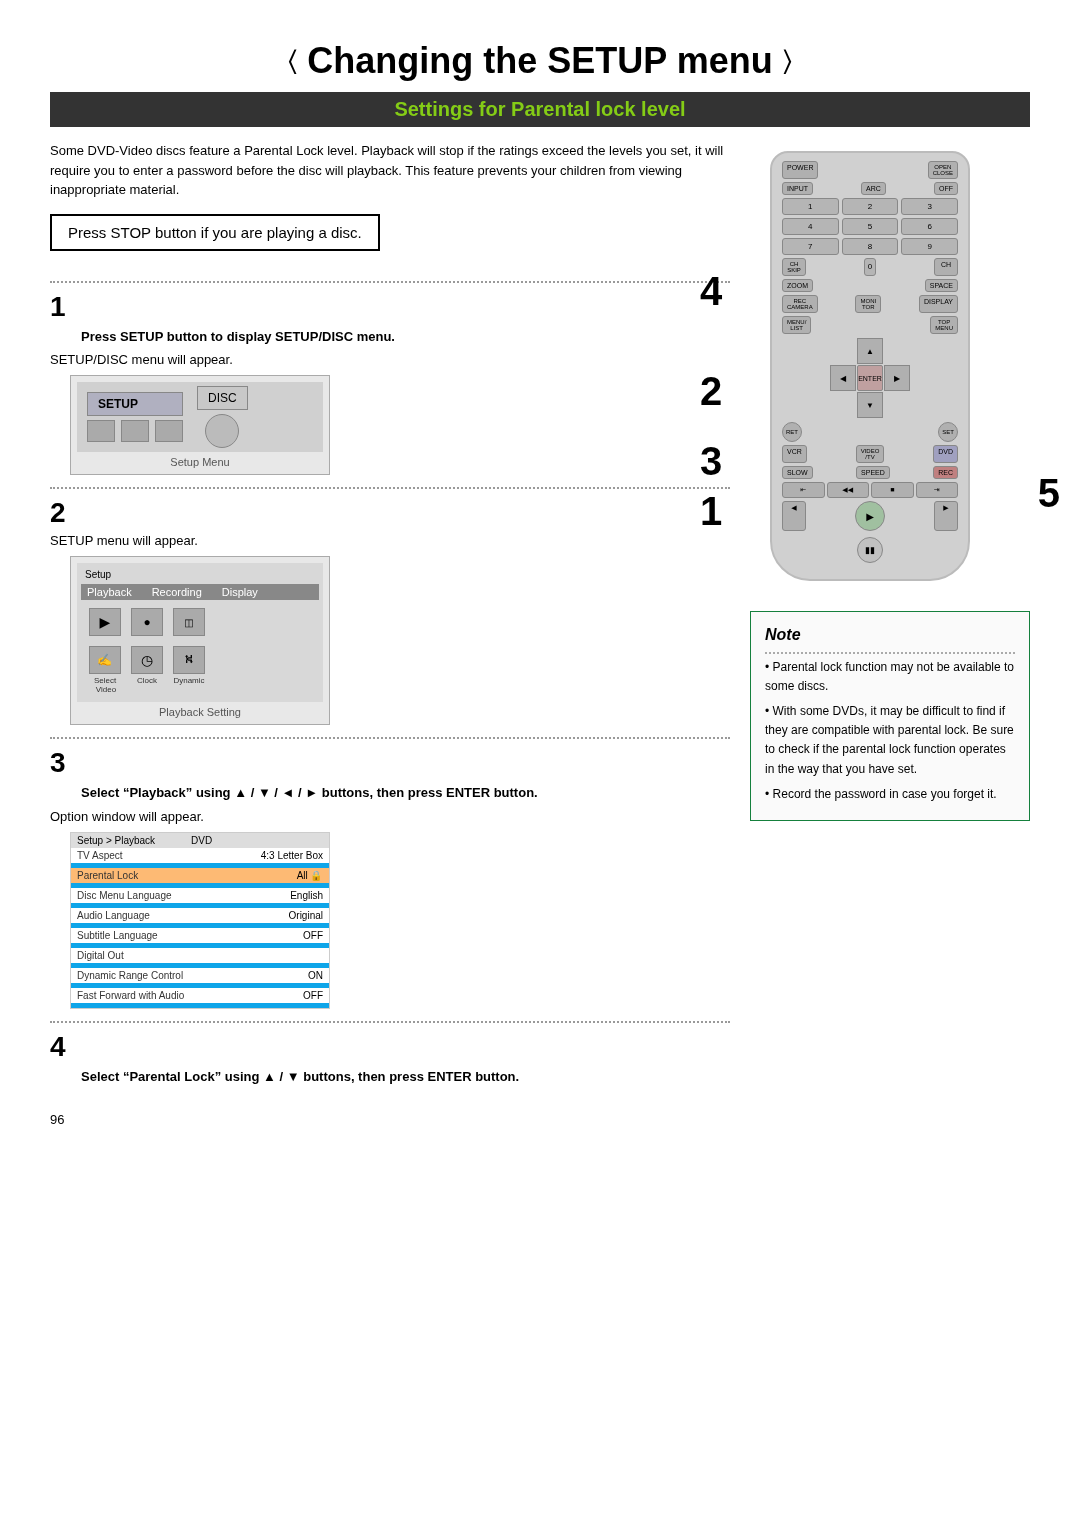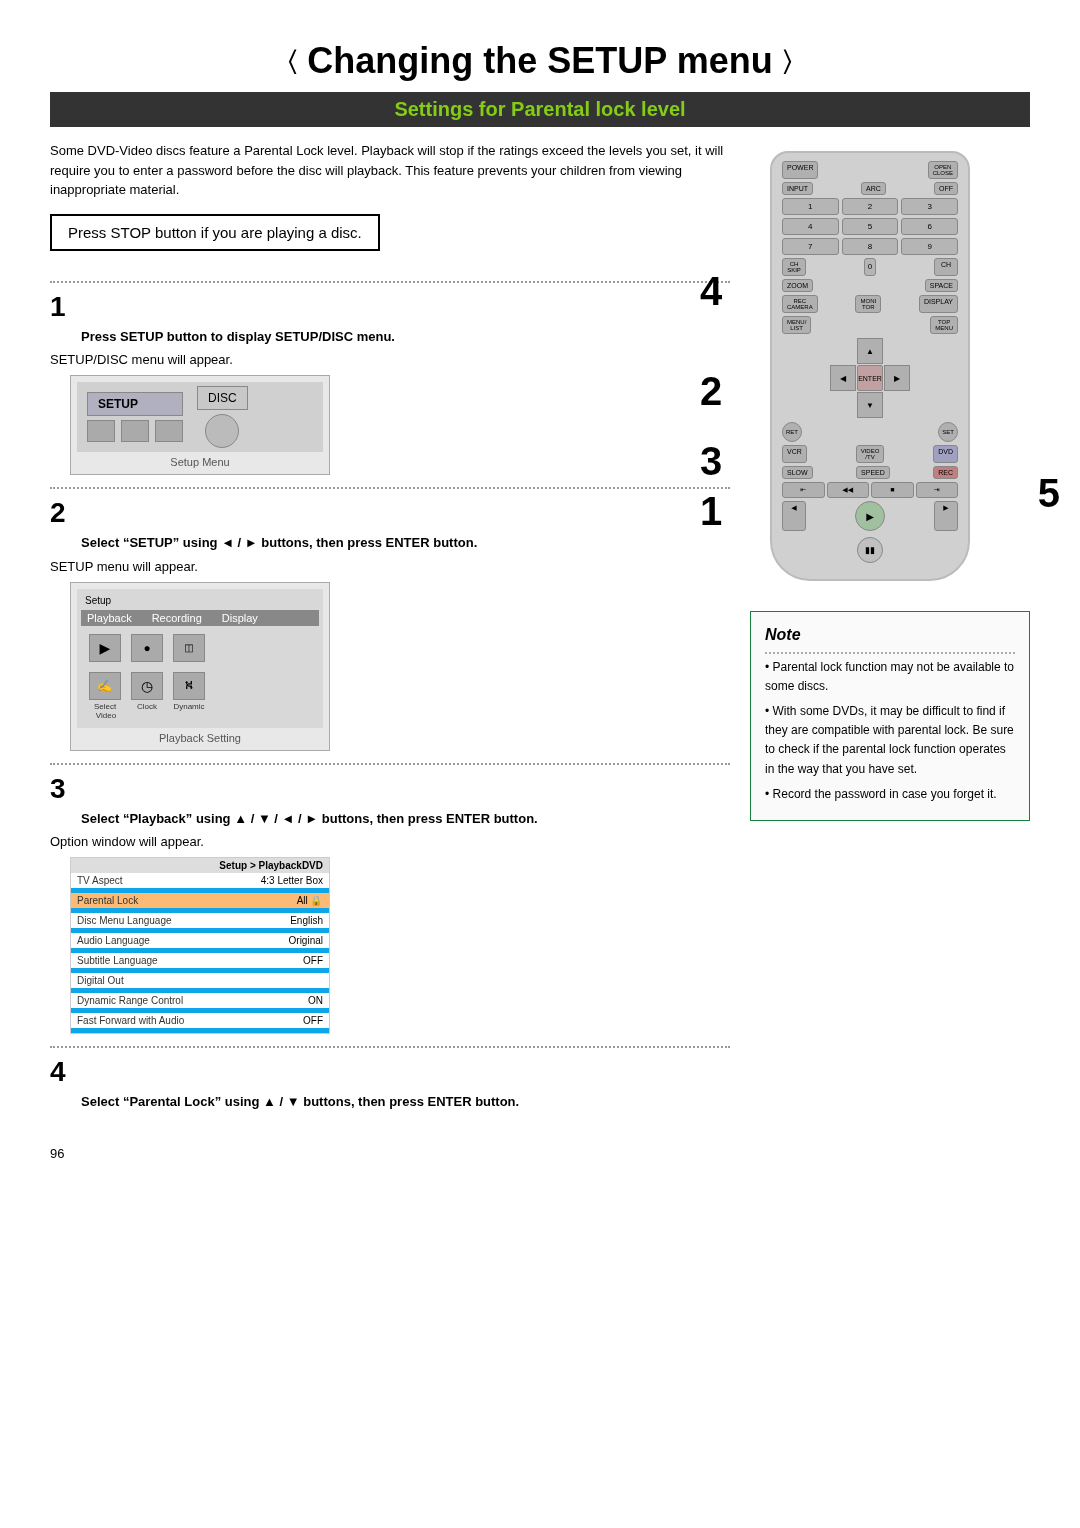--- a/index.html
+++ b/index.html
@@ -216,25 +216,26 @@
 
     
     .playback-table-mockup {
       background: #fff;
       border: 1px solid #ccc;
       font-size: 10px;
       width: 260px;
     }
     .playback-table-mockup .ptm-header {
       display: flex;
-      justify-content: flex-end;
+      justify-content: flex-start;
       background: #ddd;
       padding: 2px 6px;
-      font-weight: bold;
+      font-weight: normal;
       font-size: 10px;
+      gap: 36px;
     }
     .ptm-row {
       display: flex;
       justify-content: space-between;
       padding: 2px 6px;
       border-bottom: 5px solid #0ea5e9;
       font-size: 10px;
     }
     .ptm-row.highlight {
       background: #fdba74;
@@ -381,21 +382,21 @@
     .note-box ul li::before {
       content: "• ";
     }
     .note-box ul li {
       margin-bottom: 6px;
     }
 
     
     .page-number {
       font-size: 13px;
-      margin-top: 28px;
+      margin-top: 20px;
     }
 
     .remote-container {
       position: relative;
       width: 280px;
       margin-top: 10px;
     }
 
     .step-badge {
       font-size: 38px;
@@ -454,23 +455,20 @@
               <div class="disc-icon-placeholder"></div>
             </div>
           </div>
         </div>
         <div class="mockup-title">Setup Menu</div>
       </div>
 
       
       <hr class="step-divider">
       <div class="step-number">2</div>
-      <p class="step-instruction">
-        <strong>Select “SETUP” using ◄ / ► buttons, then press ENTER button.</strong>
-      </p>
       <p class="step-sub">SETUP menu will appear.</p>
 
       
       <div class="screen-mockup">
         <div class="playback-mockup">
           <div style="font-size:10px; padding: 2px 4px; margin-bottom:2px;">Setup</div>
           <div class="pm-header">
             <span>Playback</span>
             <span>Recording</span>
             <span>Display</span>

